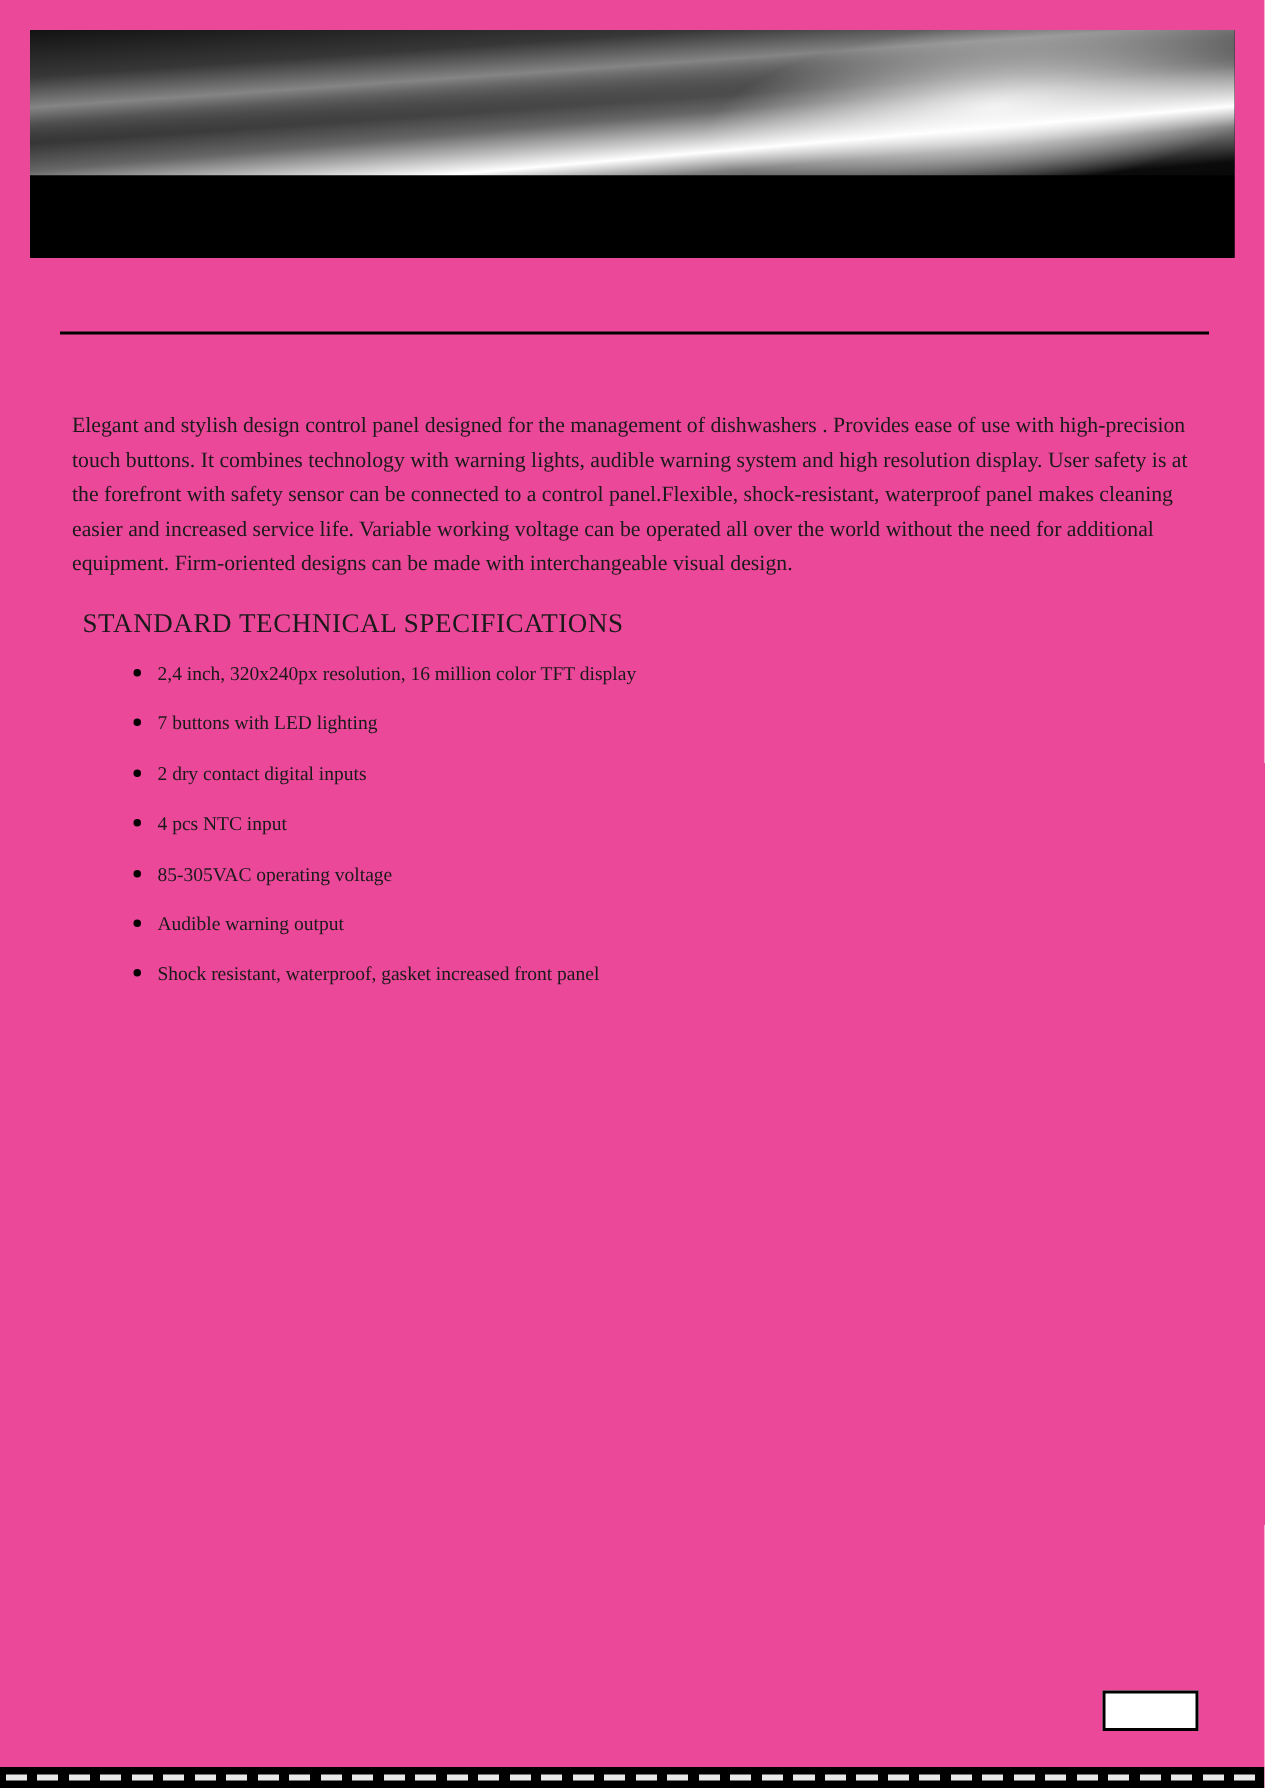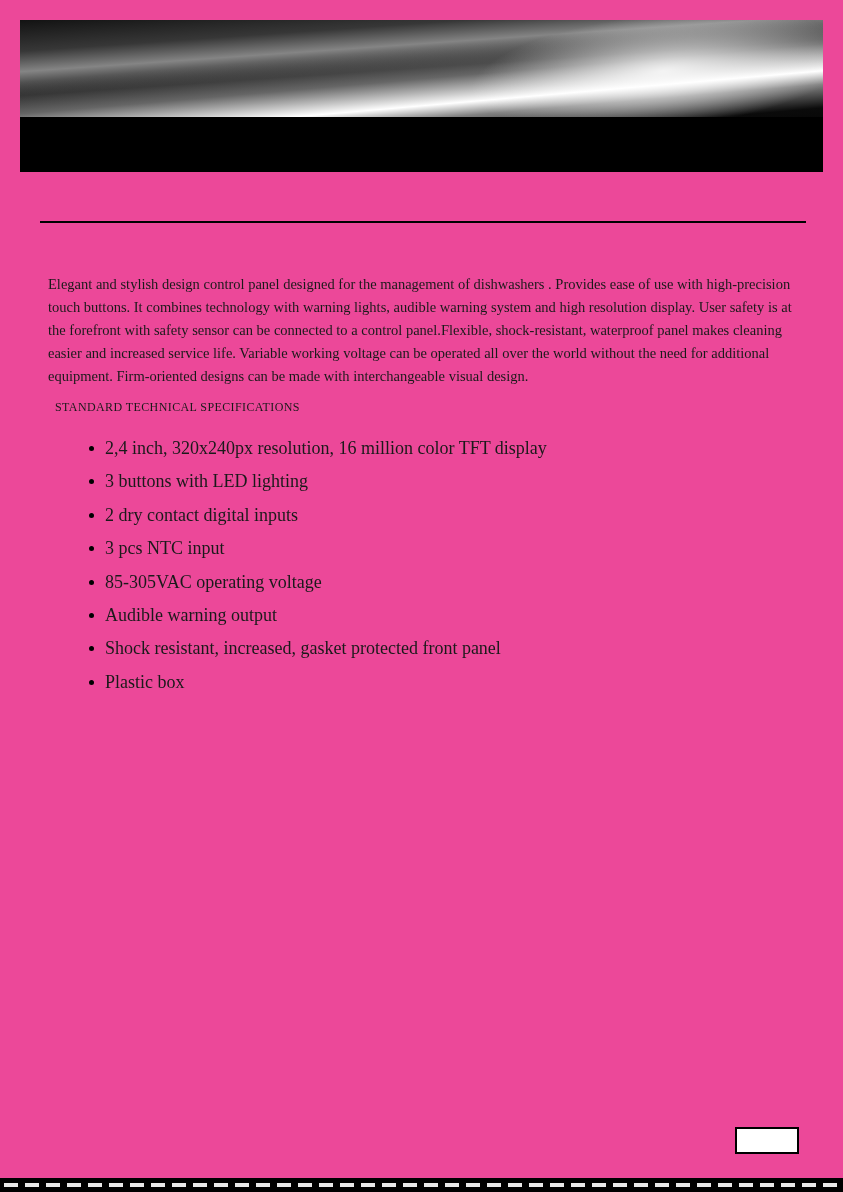--- a/index.html
+++ b/index.html
@@ -103,39 +103,39 @@
     font-size: 14.5px;
     line-height: 23px;
     text-align: left;
   }
 
   
   .section-title {
     position: absolute;
     left: 55px;
     top: 390px;
-    font-size: 12px;
+    font-size: 18px;
     letter-spacing: 0.4px;
     font-weight: normal;
   }
 
   
   .spec-list {
     position: absolute;
     left: 48px;
     top: 432px;
     width: 740px;
     margin: 0;
     padding: 0;
     list-style: none;
   }
   .spec-list li {
     position: relative;
     padding-left: 57px;
-    font-size: 18px;
+    font-size: 13px;
     line-height: 33.4px;
     white-space: nowrap;
   }
   .spec-list li::before {
     content: "";
     position: absolute;
     left: 41px;
     top: 14px;
     width: 5px;
     height: 5px;
@@ -189,27 +189,26 @@
   </div>
 
   <div class="divider"></div>
 
   <p class="intro">Elegant and stylish design control panel designed for the management of dishwashers .  Provides ease of use with high-precision touch buttons. It combines technology with warning lights, audible warning system and high resolution display.  User safety is at the forefront with safety sensor can be connected to a control panel.Flexible, shock-resistant, waterproof panel makes cleaning easier and increased service life. Variable working voltage can be operated all over the world without the need for additional equipment. Firm-oriented designs can be made with interchangeable visual design.</p>
 
   <h2 class="section-title">STANDARD TECHNICAL SPECIFICATIONS</h2>
 
   <ul class="spec-list">
     <li>2,4 inch, 320x240px resolution, 16 million color TFT display</li>
-    <li>3 buttons with LED lighting</li>
+    <li>7 buttons with LED lighting</li>
     <li>2 dry contact digital inputs</li>
-    <li>3 pcs NTC input</li>
+    <li>4 pcs NTC input</li>
     <li>85-305VAC operating voltage</li>
     <li>Audible warning output</li>
-    <li>Shock resistant, increased, gasket protected front panel</li>
-    <li>Plastic box</li>
+    <li>Shock resistant, waterproof, gasket increased front panel</li>
   </ul>
 
   <div class="page-number-box"></div>
 
   <div class="footer-bar">
     <div class="footer-dashes"></div>
   </div>
 
 </div>
 

